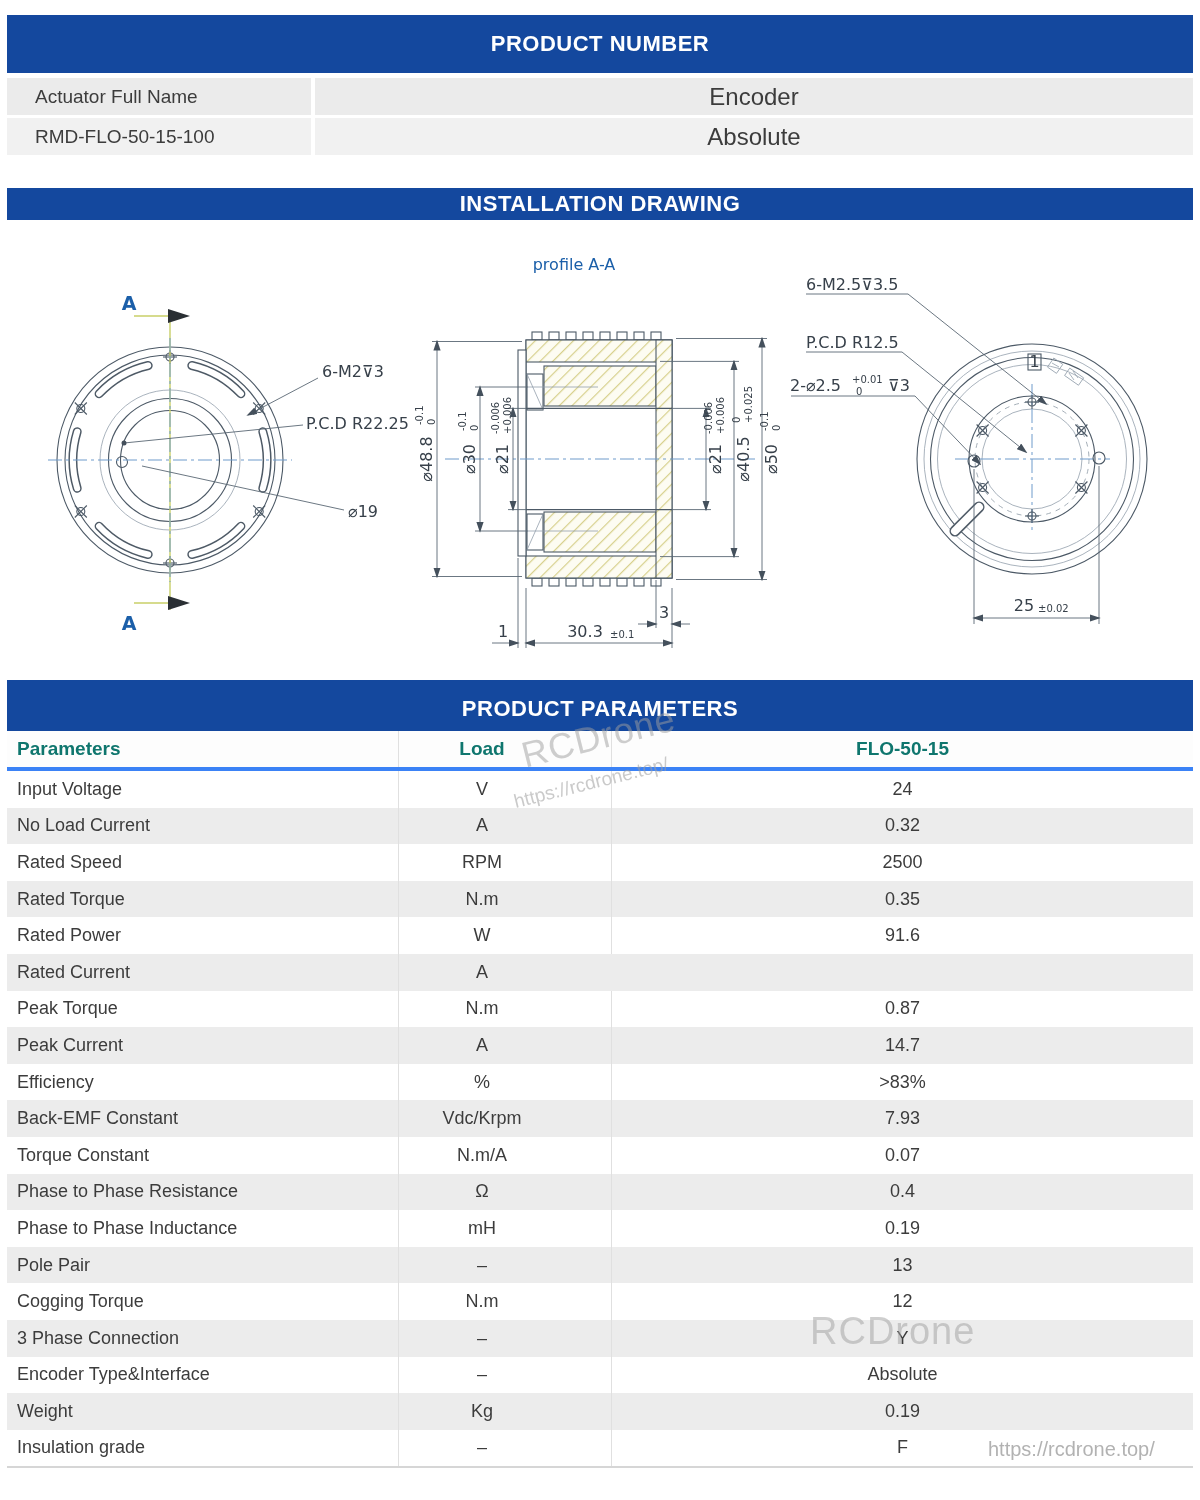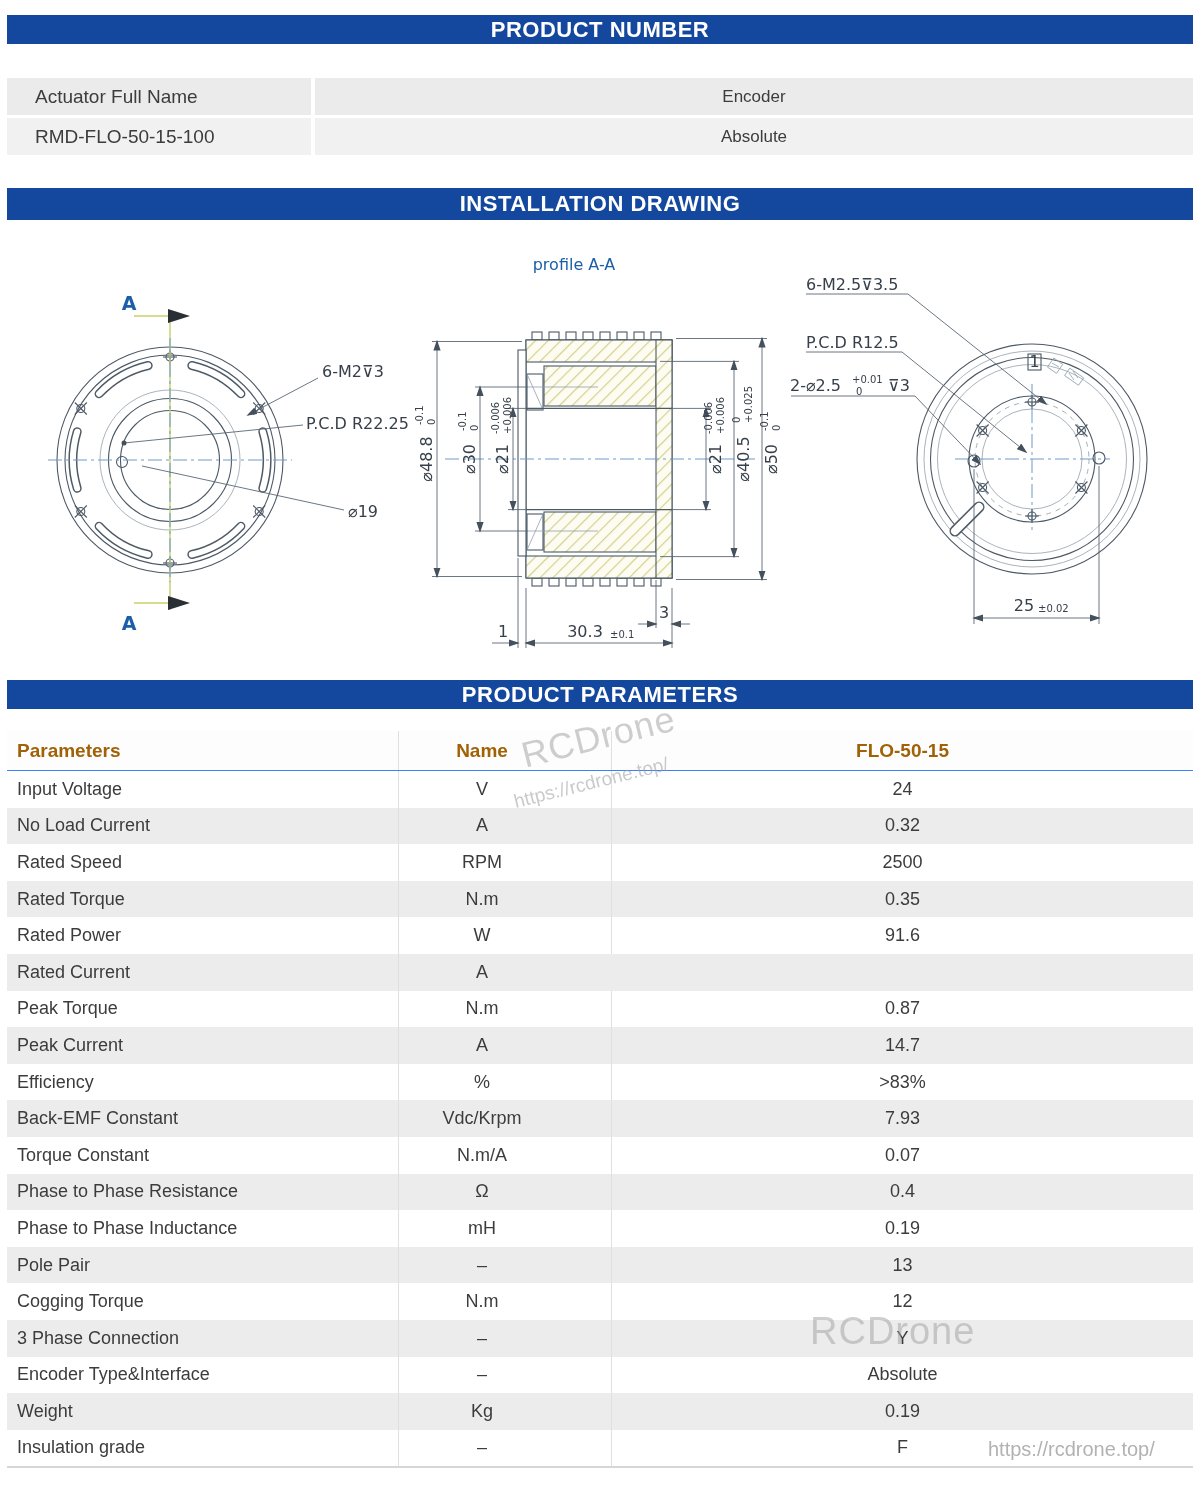--- a/index.html
+++ b/index.html
@@ -3,34 +3,34 @@
 <meta charset="utf-8">
 <style>
   * { box-sizing: border-box; }
   html,body { margin:0; padding:0; }
   body {
     width:1200px; height:1500px; position:relative; overflow:hidden;
     background:#ffffff; font-family:"Liberation Sans", sans-serif; color:#3c3c3c;
   }
   .abs { position:absolute; left:0; right:0; }
   .bar {
-    position:absolute; left:7px; right:7px; height:29px;
+    position:absolute; left:7px; right:7px; height:58px;
     background:#14489e; color:#ffffff; display:flex; align-items:center; justify-content:center;
     font-size:22px; font-weight:bold; letter-spacing:0.5px;
   }
   
   .pn-row { position:absolute; left:7px; right:7px; height:37px; display:flex; }
   .pn-left  { width:304px; display:flex; align-items:center; padding-left:28px; font-size:19px; }
   .pn-gap   { width:4px; background:#ffffff; }
-  .pn-right { flex:1; display:flex; align-items:center; justify-content:center; font-size:17px; }
+  .pn-right { flex:1; display:flex; align-items:center; justify-content:center; font-size:24px; }
   .pn-row.r1 .pn-left, .pn-row.r1 .pn-right { background:#ebebeb; }
   .pn-row.r2 .pn-left, .pn-row.r2 .pn-right { background:#f1f1f1; }
   
   .ptable { position:absolute; left:7px; right:7px; top:731px; }
-  .phead { display:flex; height:40px; background:#fdfdfd; border-bottom:1px solid #3b82f6; align-items:center; font-weight:bold; color:#a16207; font-size:19px; }
+  .phead { display:flex; height:40px; background:#fdfdfd; border-bottom:4px solid #3b82f6; align-items:center; font-weight:bold; color:#0f766e; font-size:19px; }
   .prow  { display:flex; height:36.6px; align-items:center; font-size:18px; }
   .prow:nth-child(odd)  { background:#ffffff; }
   .prow:nth-child(even) { background:#ececec; }
   .c1 { width:391px; padding-left:10px; }
   .c2 { width:167px; text-align:center; border-left:1px solid #e0e0e0; align-self:stretch; display:flex; align-items:center; justify-content:center; }
   .c3 { flex:1; text-align:center; border-left:1px solid #e0e0e0; align-self:stretch; display:flex; align-items:center; justify-content:center;margin-left:46px; }
   .pbody { border-bottom:2px solid #d6d6d6; }
   
   .wm { position:absolute; color:#9f9f9f; pointer-events:none; white-space:nowrap; }
   .wm-a   { left:520px; top:716px; font-size:36px; opacity:0.5; transform:rotate(-14deg); letter-spacing:1px; }
@@ -313,21 +313,21 @@
   </g>
 </svg>
 
 <div class="bar" style="top:680px">
   <span>PRODUCT PARAMETERS</span>
 </div>
 
 <div class="ptable">
   <div class="phead">
     <div class="c1">Parameters</div>
-    <div class="c2">Name</div>
+    <div class="c2">Load</div>
     <div class="c3">FLO-50-15</div>
   </div>
   <div class="pbody">
     <div class="prow">
         <div class="c1">Input Voltage</div>
         <div class="c2">V</div>
         <div class="c3">24</div>
       </div>
     <div class="prow">
         <div class="c1">No Load Current</div>

